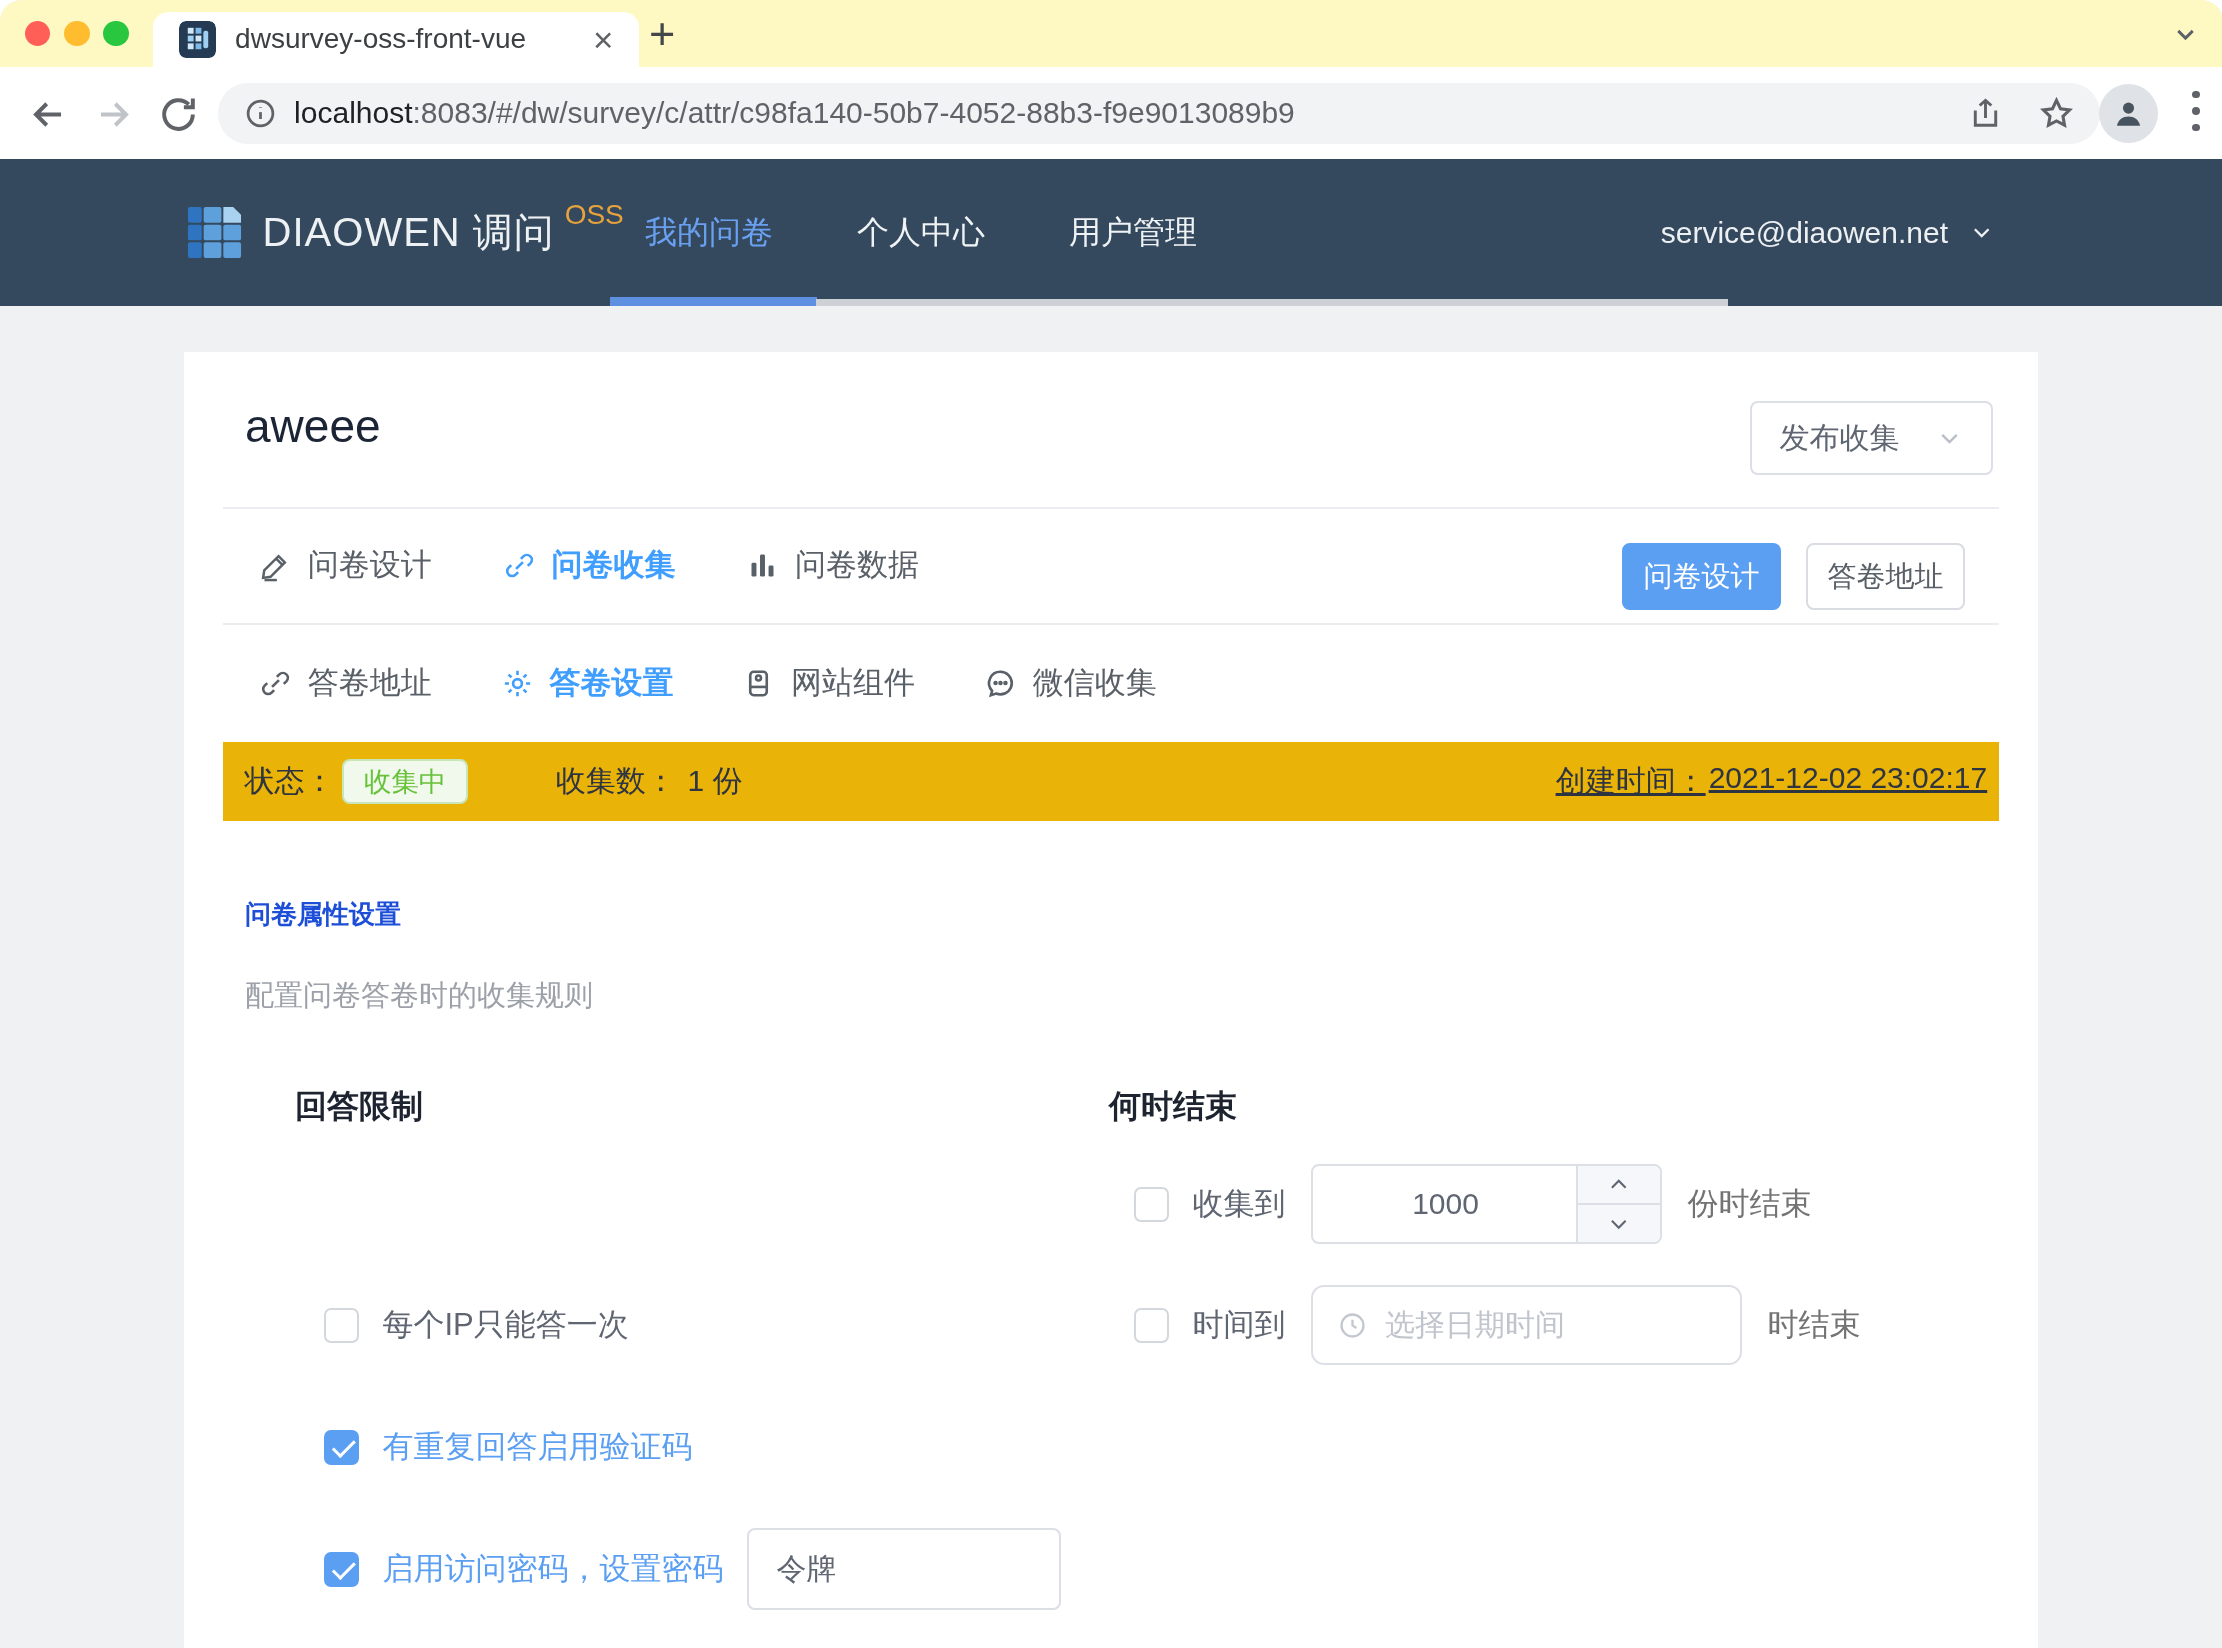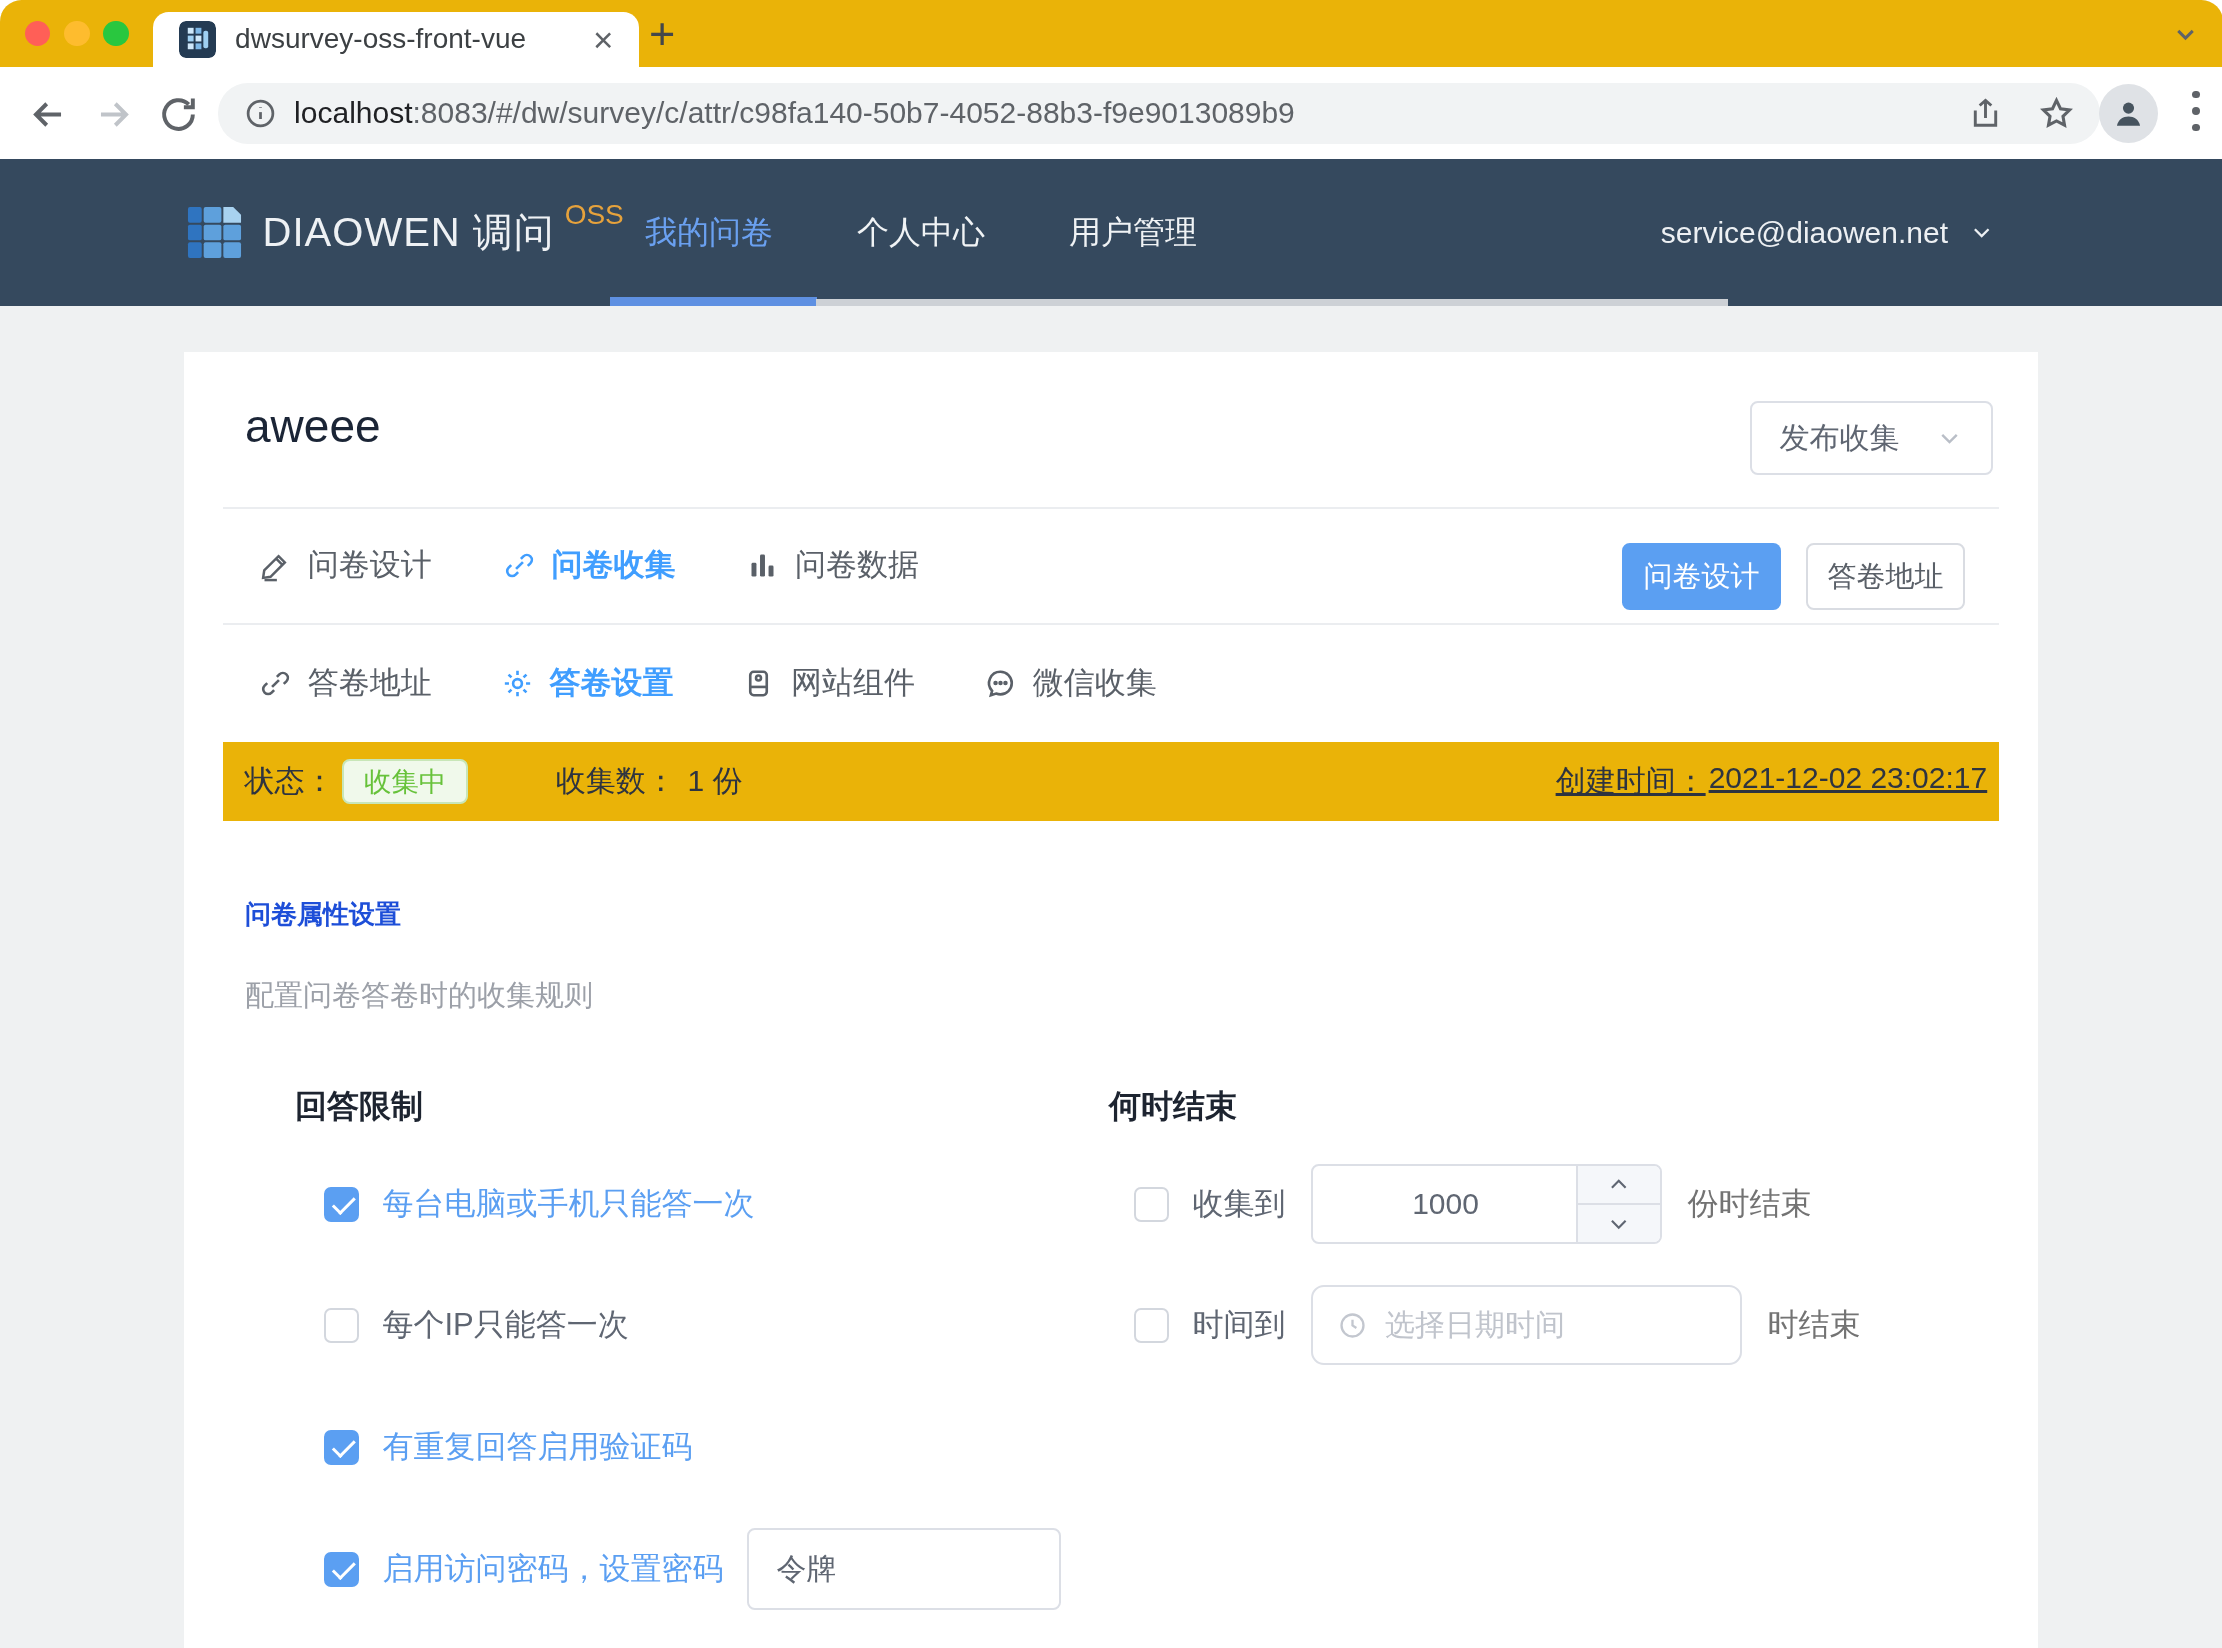--- a/index.html
+++ b/index.html
@@ -2,21 +2,21 @@
 <html style="--accent: #409eff; --accent-soft: #5b9ff2; --header-bg: #35495e; --nav-active: #6aa0f0; --underline-blue: #5e90e2; --brand-orange: #e6a23c; --success-text: #67c23a; --success-bg: #f0f9eb; --success-border: #c8e6b8;"><head>
 <meta charset="utf-8">
 <style>
   html,body{margin:0;padding:0;background:#fff;}
   #screen{position:relative;width:2223px;height:1649px;overflow:hidden;
     font-family:"Liberation Sans","DejaVu Sans",sans-serif;background:#eff1f2;
     border-radius:21.6px 21.6px 0 0;}
   svg{display:block;}
 
   
-  .tabstrip{position:absolute;top:0;left:0;right:0;height:79px;background:#eab308;}
+  .tabstrip{position:absolute;top:0;left:0;right:0;height:79px;background:#fef9c3;}
   .light{position:absolute;top:20.6px;width:25.5px;height:25.5px;border-radius:50%;}
   .light.red{left:24.5px;background:#ff5f57;}
   .light.yellow{left:64px;background:#febc2e;}
   .light.green{left:103px;background:#29c73f;}
   .tab{position:absolute;left:153px;top:11.8px;width:486px;height:55px;background:#fff;
     border-radius:15.7px 15.7px 0 0;display:flex;align-items:center;padding:0 25.5px;box-sizing:border-box;}
   .favicon{width:37px;height:37px;border-radius:6.9px;flex:none;}
   .tab-title{font-size:28px;color:#3c4043;margin-left:19.6px;flex:1;white-space:nowrap;}
   .tab-close{font-size:35px;color:#5f6368;line-height:1;}
   .newtab{position:absolute;left:649px;top:7.8px;font-size:45px;color:#44474a;font-weight:300;}
@@ -322,24 +322,20 @@
         <span>2021-12-02 23:02:17</span>
       </span>
     </div>
 
     <div class="section-title">问卷属性设置</div>
     <div class="section-desc">配置问卷答卷时的收集规则</div>
 
     <div class="col-header col-left">回答限制</div>
     <div class="col-header col-right">何时结束</div>
 
-    <div class="row lrow r1 checked">
-      <span class="cb"></span>
-      <span class="cb-label">每台电脑或手机只能答一次</span>
-    </div>
     <div class="row lrow r2">
       <span class="cb"></span>
       <span class="cb-label">每个IP只能答一次</span>
     </div>
     <div class="row lrow r3 checked">
       <span class="cb"></span>
       <span class="cb-label">有重复回答启用验证码</span>
     </div>
     <div class="row lrow r4 checked">
       <span class="cb"></span>

